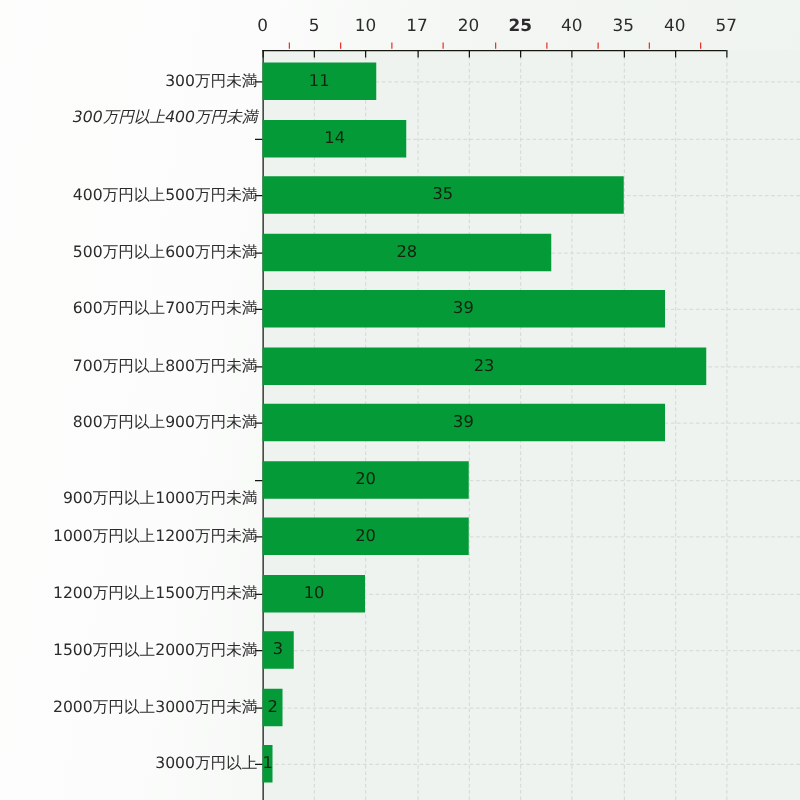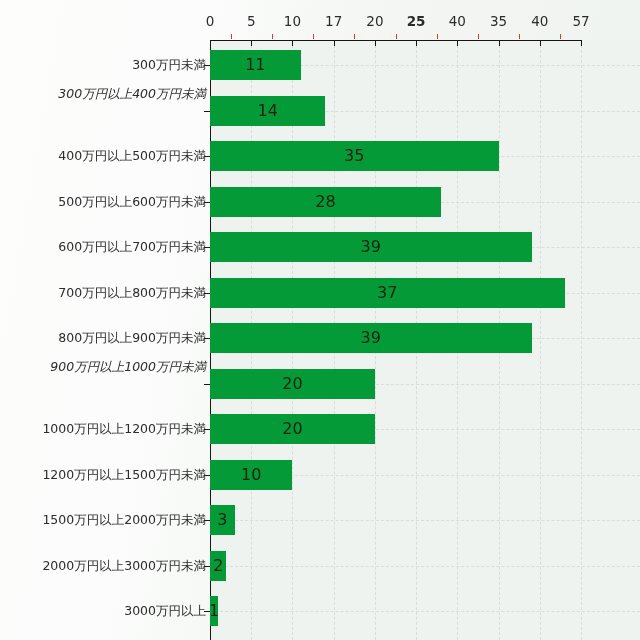--- a/index.html
+++ b/index.html
@@ -109,21 +109,21 @@
   }
 
   
   .bar {
     position: absolute;
     background: #039a37;
   }
   .bar-value {
     position: absolute;
     transform: translate(-50%, -50%);
-    font-size: 16px;
+    font-size: 13px;
     color: #17220f;
     white-space: nowrap;
     line-height: 1;
   }
 </style>
 </head>
 <body>
 
 <div id="chart-root">
 
@@ -196,21 +196,21 @@
       <div class="ytick-label" style="top: 156px;">400万円以上500万円未満</div>
       <div class="ytick-mark" style="top: 201.5px;"></div>
       <div class="ytick-label" style="top: 201.5px;">500万円以上600万円未満</div>
       <div class="ytick-mark" style="top: 247px;"></div>
       <div class="ytick-label" style="top: 247px;">600万円以上700万円未満</div>
       <div class="ytick-mark" style="top: 292.5px;"></div>
       <div class="ytick-label" style="top: 292.5px;">700万円以上800万円未満</div>
       <div class="ytick-mark" style="top: 338px;"></div>
       <div class="ytick-label" style="top: 338px;">800万円以上900万円未満</div>
       <div class="ytick-mark" style="top: 383.5px;"></div>
-      <div class="ytick-label" style="top: 367px; font-style: italic;">900万円以上1000万円未満</div>
+      <div class="ytick-label" style="top: 399px;">900万円以上1000万円未満</div>
       <div class="ytick-mark" style="top: 429px;"></div>
       <div class="ytick-label" style="top: 429px;">1000万円以上1200万円未満</div>
       <div class="ytick-mark" style="top: 474.5px;"></div>
       <div class="ytick-label" style="top: 474.5px;">1200万円以上1500万円未満</div>
       <div class="ytick-mark" style="top: 520px;"></div>
       <div class="ytick-label" style="top: 520px;">1500万円以上2000万円未満</div>
       <div class="ytick-mark" style="top: 565.5px;"></div>
       <div class="ytick-label" style="top: 565.5px;">2000万円以上3000万円未満</div>
       <div class="ytick-mark" style="top: 611px;"></div>
       <div class="ytick-label" style="top: 611px;">3000万円以上</div>
@@ -220,21 +220,21 @@
       <div class="bar-value" style="left: 255.347px; top: 65px;">11</div>
       <div class="bar" style="left: 210px; top: 95.5px; width: 115.43px; height: 30px; background: rgb(3, 154, 55);"></div>
       <div class="bar-value" style="left: 267.715px; top: 110.5px;">14</div>
       <div class="bar" style="left: 210px; top: 141px; width: 288.575px; height: 30px; background: rgb(3, 154, 55);"></div>
       <div class="bar-value" style="left: 354.288px; top: 156px;">35</div>
       <div class="bar" style="left: 210px; top: 186.5px; width: 230.86px; height: 30px; background: rgb(3, 154, 55);"></div>
       <div class="bar-value" style="left: 325.43px; top: 201.5px;">28</div>
       <div class="bar" style="left: 210px; top: 232px; width: 321.555px; height: 30px; background: rgb(3, 154, 55);"></div>
       <div class="bar-value" style="left: 370.777px; top: 247px;">39</div>
       <div class="bar" style="left: 210px; top: 277.5px; width: 354.535px; height: 30px; background: rgb(3, 154, 55);"></div>
-      <div class="bar-value" style="left: 387.267px; top: 292.5px;">37</div>
+      <div class="bar-value" style="left: 387.267px; top: 292.5px;">23</div>
       <div class="bar" style="left: 210px; top: 323px; width: 321.555px; height: 30px; background: rgb(3, 154, 55);"></div>
       <div class="bar-value" style="left: 370.777px; top: 338px;">39</div>
       <div class="bar" style="left: 210px; top: 368.5px; width: 164.9px; height: 30px; background: rgb(3, 154, 55);"></div>
       <div class="bar-value" style="left: 292.45px; top: 383.5px;">20</div>
       <div class="bar" style="left: 210px; top: 414px; width: 164.9px; height: 30px; background: rgb(3, 154, 55);"></div>
       <div class="bar-value" style="left: 292.45px; top: 429px;">20</div>
       <div class="bar" style="left: 210px; top: 459.5px; width: 82.45px; height: 30px; background: rgb(3, 154, 55);"></div>
       <div class="bar-value" style="left: 251.225px; top: 474.5px;">10</div>
       <div class="bar" style="left: 210px; top: 505px; width: 24.735px; height: 30px; background: rgb(3, 154, 55);"></div>
       <div class="bar-value" style="left: 222.368px; top: 520px;">3</div>

